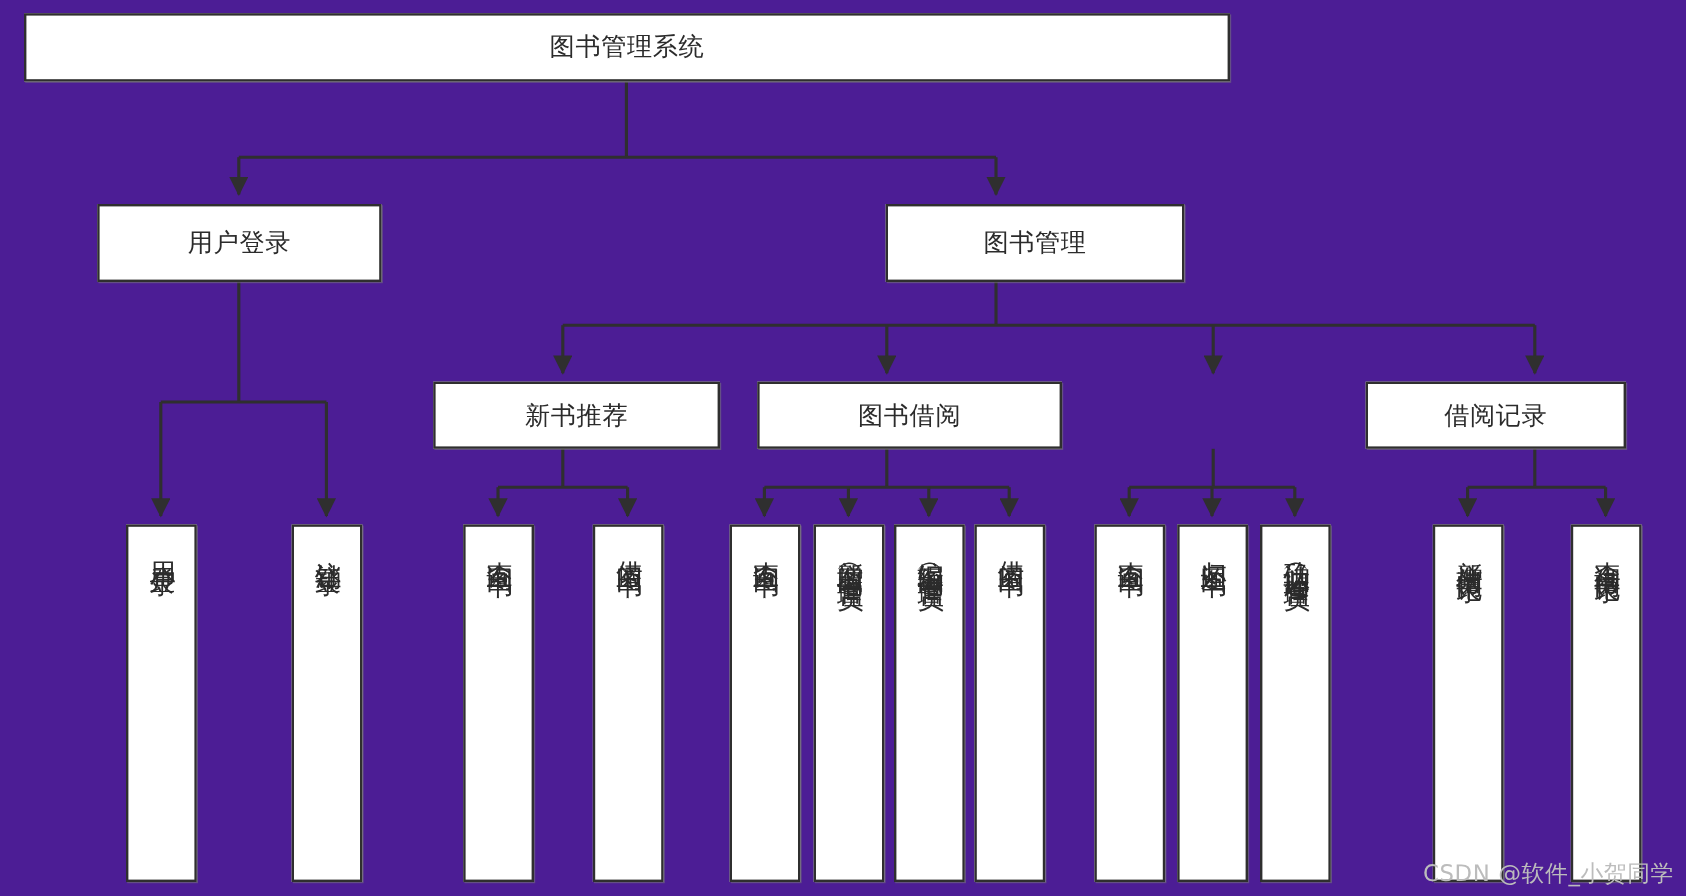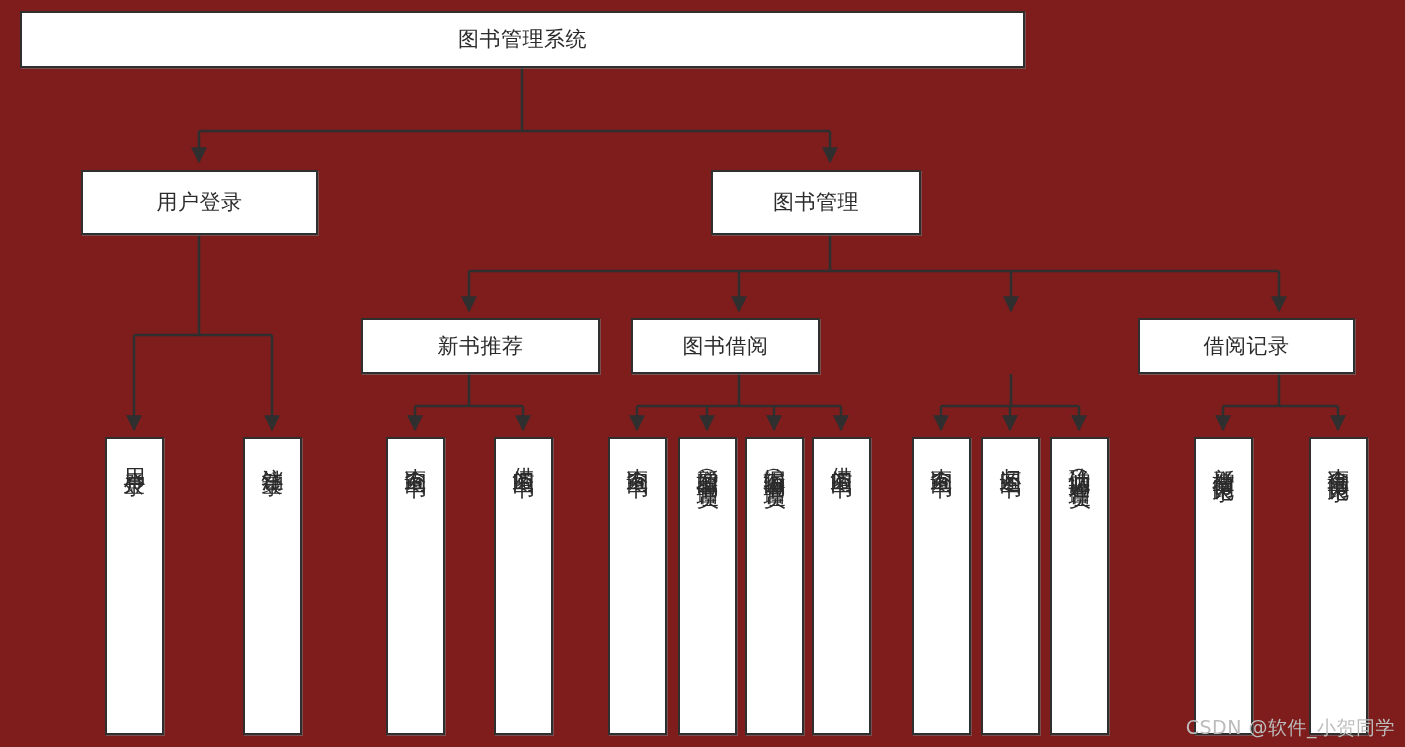--- a/index.html
+++ b/index.html
@@ -8,21 +8,21 @@
     padding: 0;
     background: #ffffff;
   }
   body {
     font-family: "DejaVu Sans", "Liberation Sans", sans-serif;
   }
   #diagram-root {
     position: relative;
     width: 1405px;
     height: 747px;
-    background: #7f1d1d;
+    background: #4c1d95;
     overflow: hidden;
   }
   #edge-layer {
     position: absolute;
     left: 0;
     top: 0;
     width: 1405px;
     height: 747px;
     pointer-events: none;
   }
@@ -122,28 +122,28 @@
     </g>
   </svg>
 
   <div class="node" style="left:20px; top:11px; width:1005px; height:57px;">
     <span class="label">图书管理系统</span>
   </div>
 
   <div class="node" style="left:81px; top:170px; width:237px; height:65px;">
     <span class="label">用户登录</span>
   </div>
-  <div class="node" style="left:711px; top:170px; width:210px; height:65px;">
+  <div class="node" style="left:738px; top:170px; width:249px; height:65px;">
     <span class="label">图书管理</span>
   </div>
 
   <div class="node" style="left:361px; top:318px; width:239px; height:56px;">
     <span class="label">新书推荐</span>
   </div>
-  <div class="node" style="left:631px; top:318px; width:189px; height:56px;">
+  <div class="node" style="left:631px; top:318px; width:254px; height:56px;">
     <span class="label">图书借阅</span>
   </div>
   <div class="node" style="left:1138px; top:318px; width:217px; height:56px;">
     <span class="label">借阅记录</span>
   </div>
 
   <div class="node leaf" style="left:105px; top:437px; width:59px; height:298px;">
     <span class="label">用户登录</span>
   </div>
   <div class="node leaf" style="left:243px; top:437px; width:59px; height:298px;">

